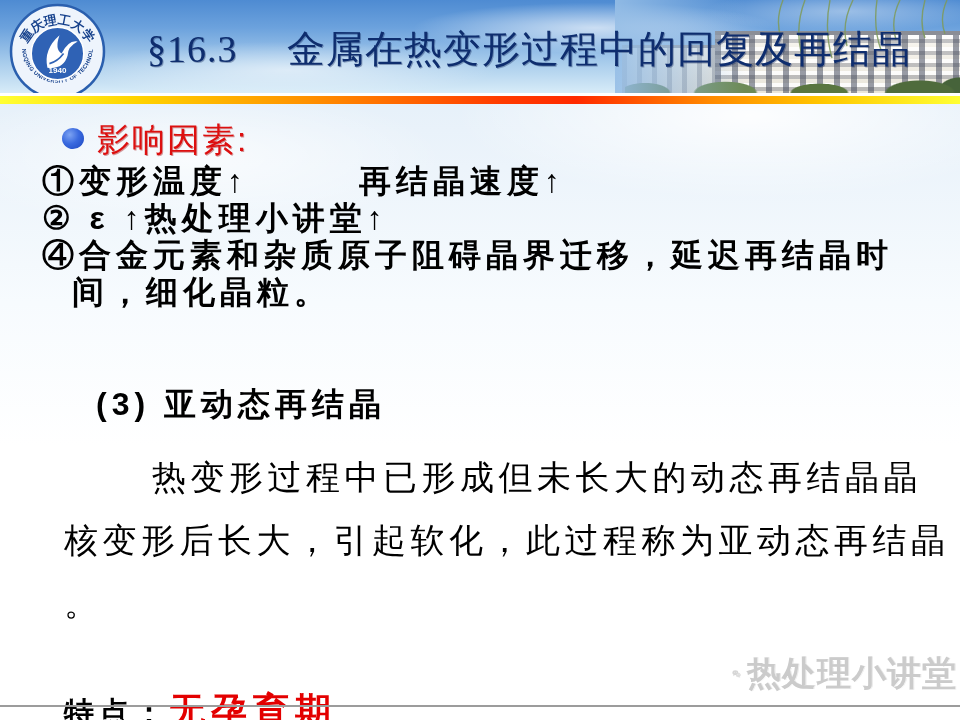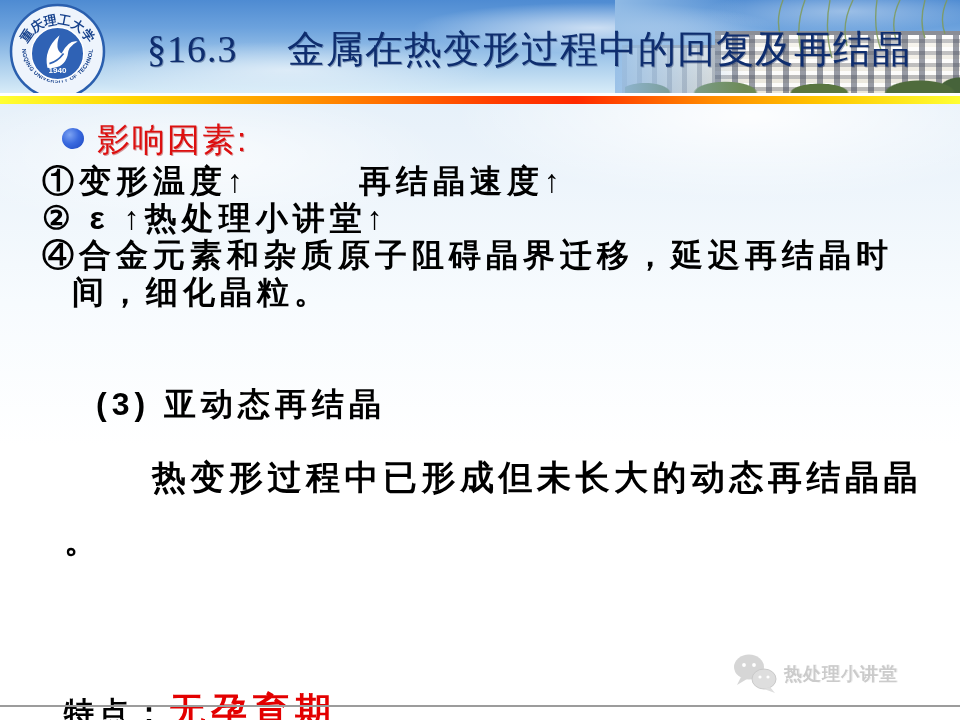--- a/index.html
+++ b/index.html
@@ -90,41 +90,41 @@
   }
   .factor-item { padding-left:30px; text-indent:-30px; }
 
   .subsection-heading {
     position:absolute; left:64px; top:383px;
     font-size:32px; font-weight:bold; letter-spacing:5px; color:#000; white-space:nowrap;margin-left:32px;
   }
   .paragraph {
     position:absolute; left:64px; top:446px; width:890px;
     font-family:"Liberation Serif", serif;
-    font-size:34px; font-weight:bold; color:#000; letter-spacing:4.5px; line-height:63px;
+    font-size:34px; font-weight:normal; color:#000; letter-spacing:4.5px; line-height:63px;
   }
   .para-line { white-space:nowrap; }
   .para-indent { text-indent:88px; }
 
   .feature-row { position:absolute; left:64px; top:642px; white-space:nowrap;margin-top:45px; }
   .feature-label {
     font-size:30px; font-weight:bold; color:#000; letter-spacing:5px; vertical-align:baseline;
   }
   .feature-value {
     font-size:36px; font-weight:bold; color:#e30000; letter-spacing:6px; vertical-align:baseline;
     font-family:"Liberation Serif", serif;
   }
 
   
   .watermark {
     position:absolute; left:732px; top:650px; width:225px; height:48px;
     display:flex; align-items:center; gap:6px;
   }
   .wm-text {
-    font-size:18px; font-weight:bold; color:#cbcbcb; letter-spacing:1px;
+    font-size:34px; font-weight:bold; color:#cbcbcb; letter-spacing:1px;
     text-shadow:0 1px 0 #ffffff, 1px 0 0 #e9e9e9; white-space:nowrap;
   }
 
   .bottom-rule { position:absolute; left:0; top:705px; width:960px; height:2px; background:#9c9c9c; }
 </style>
 </head>
 <body>
 
 <div class="slide">
 
@@ -178,20 +178,21 @@
   <div class="factors-list">
     <div class="factor-item">①变形温度↑　　　再结晶速度↑</div>
     <div class="factor-item">② ε ↑热处理小讲堂↑</div>
     <div class="factor-item">④合金元素和杂质原子阻碍晶界迁移，延迟再结晶时间，细化晶粒。</div>
   </div>
 
   <div class="subsection-heading">(3) 亚动态再结晶</div>
 
   <div class="paragraph">
     <div class="para-line para-indent">热变形过程中已形成但未长大的动态再结晶晶</div>
+    <div class="para-line">核变形后长大，引起软化，此过程称为亚动态再结晶</div>
     <div class="para-line">。</div>
   </div>
 
   <div class="feature-row">
     <span class="feature-label">特点：</span><span class="feature-value">无孕育期</span>
   </div>
 
   <div class="watermark">
     <svg width="46" height="42" viewBox="0 0 46 42">
       <ellipse cx="17" cy="14" rx="15" ry="12.5" fill="#d6d6d6"></ellipse>

